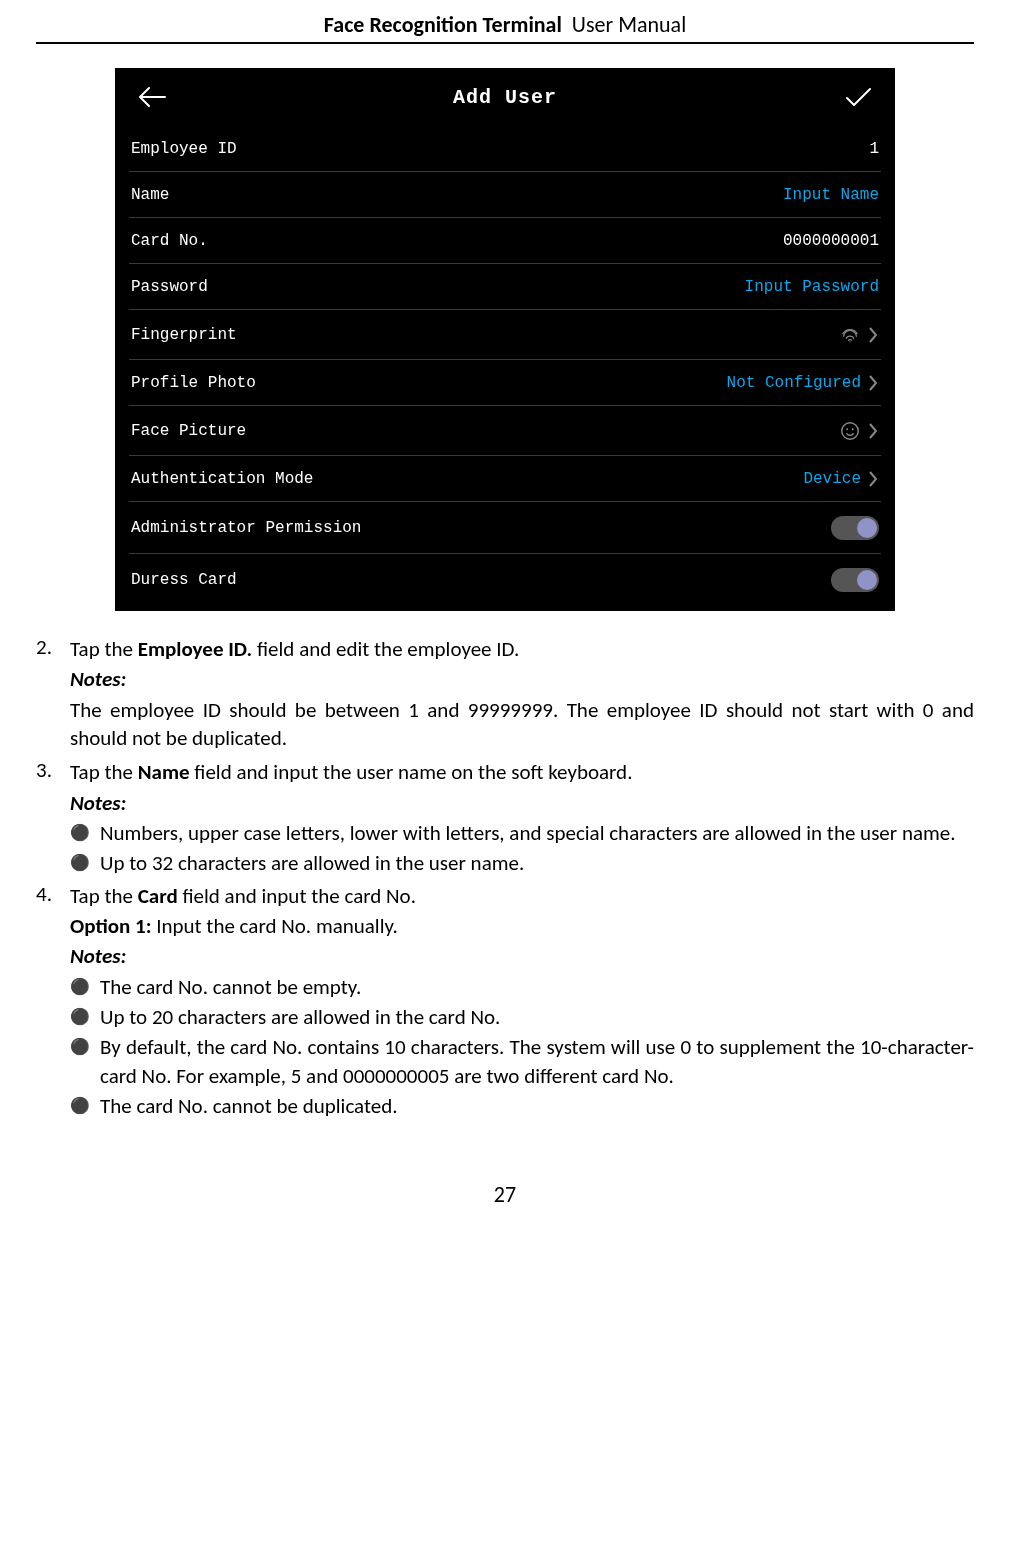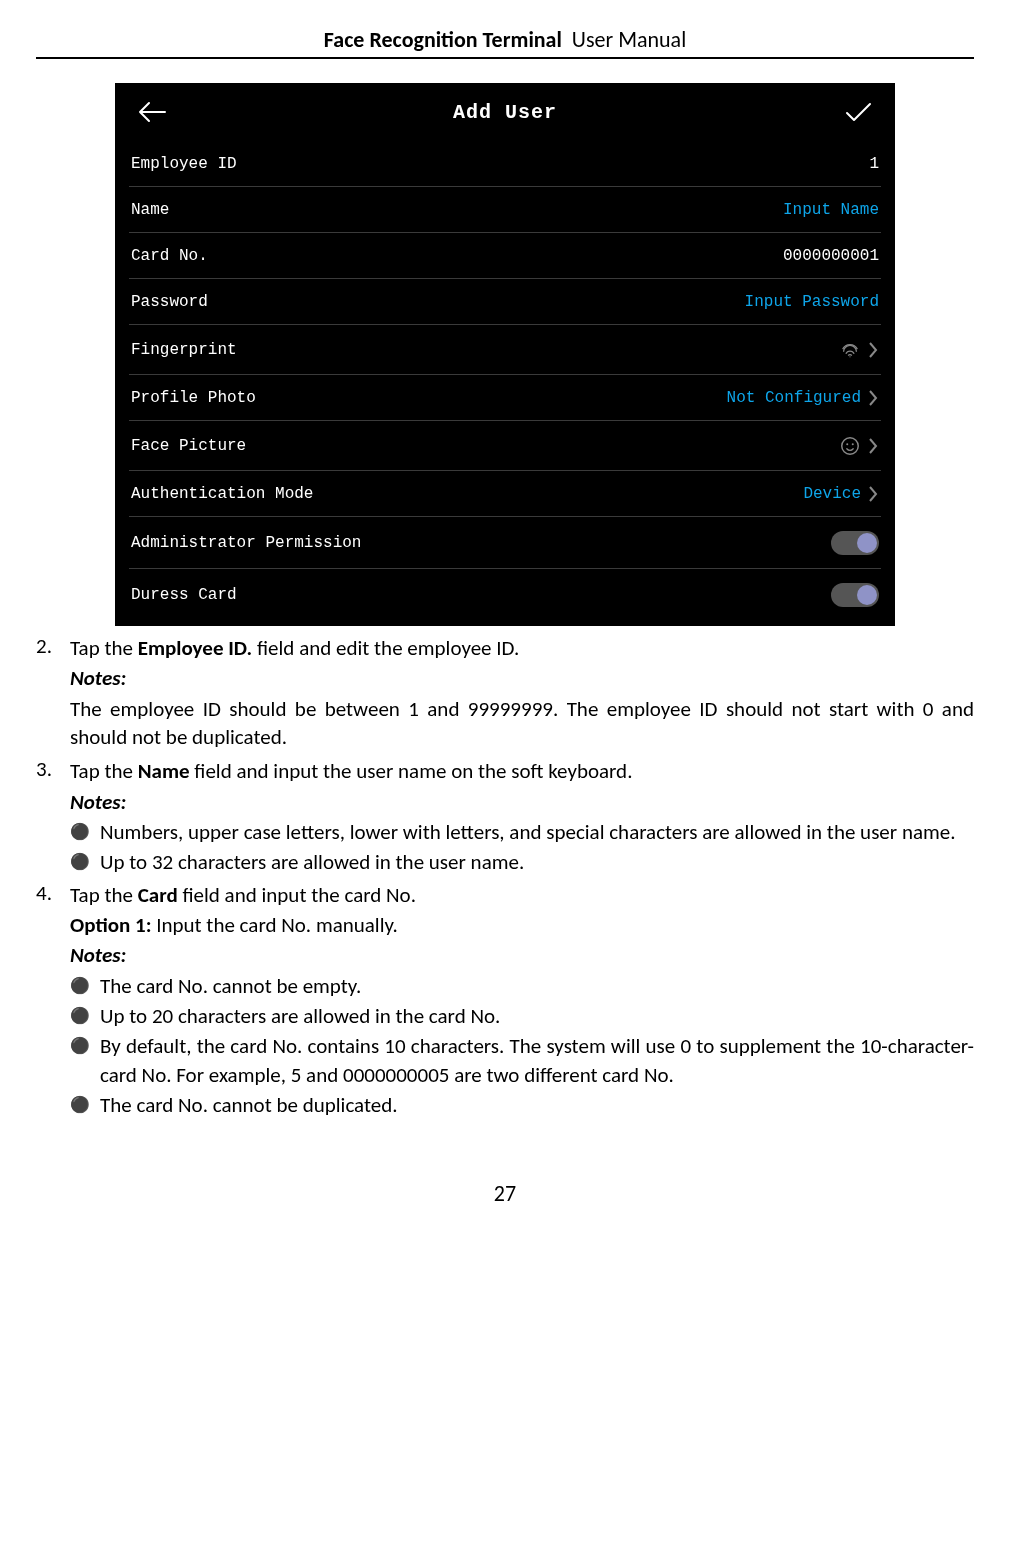--- a/index.html
+++ b/index.html
@@ -4,41 +4,41 @@
 <style>
   body {
     margin: 0;
     background: #fff;
     font-family: Calibri, "Segoe UI", Arial, sans-serif;
     color: #000;
     width: 1010px;
   }
   .page {
     box-sizing: border-box;
-    padding: 26px 36px 10px 36px;
+    padding: 11px 36px 10px 36px;
   }
   .header {
     text-align: center;
     font-size: 22px;
     padding-bottom: 4px;
     border-bottom: 2px solid #000;
     margin-bottom: 24px;
   }
   .header .bold { font-weight: 700; }
   .header .thin { font-weight: 400; }
   .page-number {
     text-align: center;
     font-size: 22px;
     margin-top: 60px;
   }
 
   
   .device {
     width: 780px;
-    margin: 0 auto 6px auto;
+    margin: 0 auto 22px auto;
     background: #000;
     font-family: "Courier New", monospace;
     color: #fff;
   }
   .dev-header {
     position: relative;
     height: 58px;
     display: flex;
     align-items: center;
     justify-content: center;

